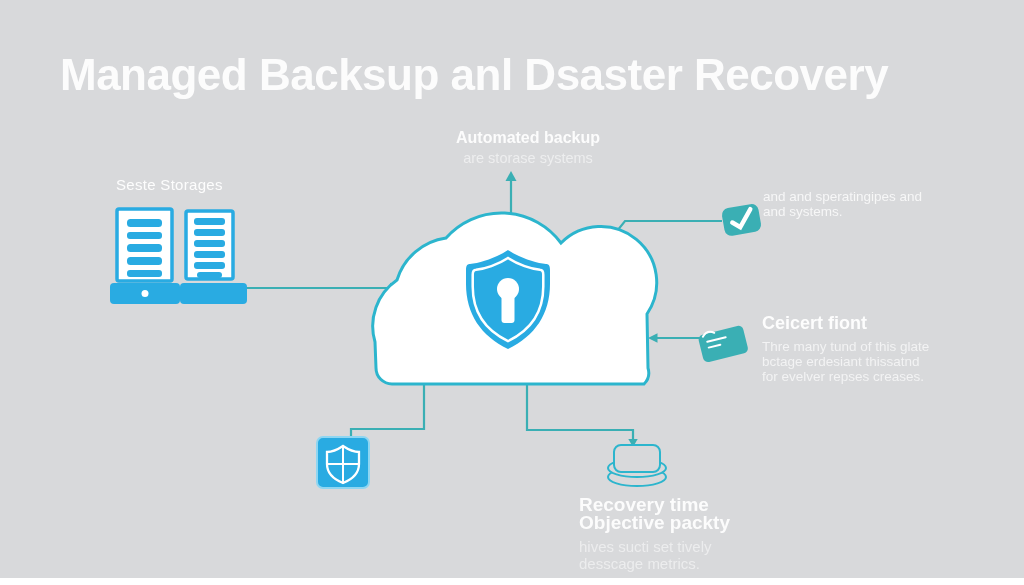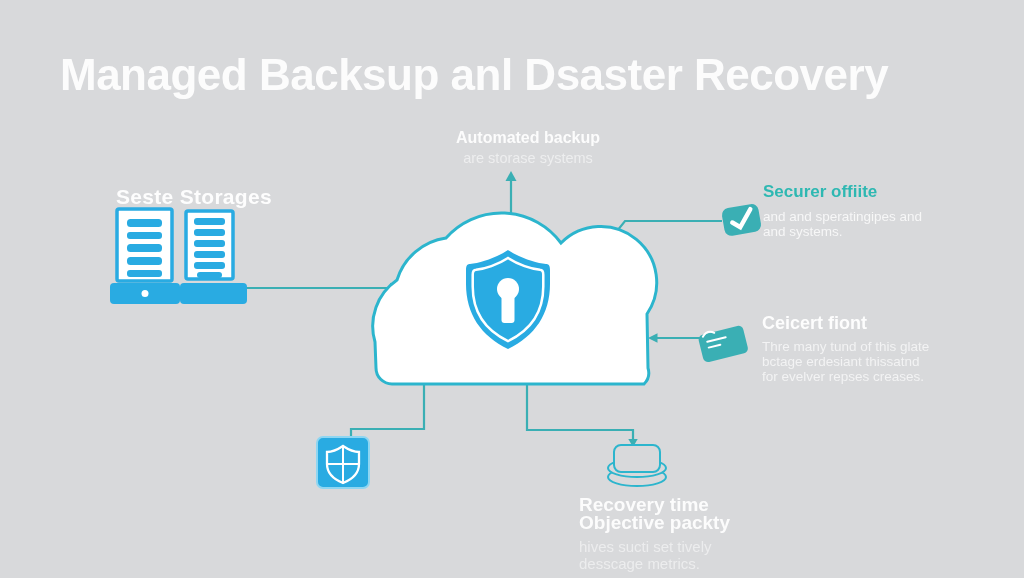--- a/index.html
+++ b/index.html
@@ -16,21 +16,21 @@
     color:rgba(255,255,255,0.92);
     white-space:nowrap;
   }
   .label{position:absolute;}
   .center{text-align:center;}
   
   .top-label{left:430px;top:129px;width:196px;}
   .top-label .h{font-size:16px;font-weight:600;color:rgba(255,255,255,0.92);}
   .top-label .s{font-size:14.5px;margin-top:3px;color:rgba(255,255,255,0.55);}
   
-  .storage-label{left:116px;top:185px;font-size:21px;font-weight:bold;color:rgba(255,255,255,0.95);letter-spacing:0.3px;}
+  .storage-label{left:116px;top:176px;font-size:15px;font-weight:normal;color:rgba(255,255,255,0.95);letter-spacing:0.3px;}
   
   .secure-block{left:763px;top:182px;width:175px;}
   .secure-block .h{font-size:17px;font-weight:600;color:var(--heading-teal,#2eb8b2);}
   .secure-block .b{margin-top:7px;}
   .bodytext{font-size:13.5px;line-height:15px;color:rgba(255,255,255,0.78);}
   
   .cecert-block{left:762px;top:313px;width:185px;}
   .cecert-block .h{font-size:18px;font-weight:bold;color:rgba(255,255,255,0.95);}
   .cecert-block .b{margin-top:5px;}
   .cecert-block .bodytext{color:rgba(255,255,255,0.68);}
@@ -154,21 +154,20 @@
   <h1 class="title">Managed Backsup anl Dsaster Recovery</h1>
 
   <div class="label top-label center">
     <div class="h">Automated backup</div>
     <div class="s">are storase systems</div>
   </div>
 
   <div class="label storage-label">Seste Storages</div>
 
   <div class="label secure-block">
-    <div class="h">Securer offiite</div>
     <div class="b">
       <div class="bodytext">and and speratingipes and</div>
       <div class="bodytext">and systems.</div>
     </div>
   </div>
 
   <div class="label cecert-block">
     <div class="h">Ceicert fiont</div>
     <div class="b">
       <div class="bodytext">Thre many tund of this glate</div>

